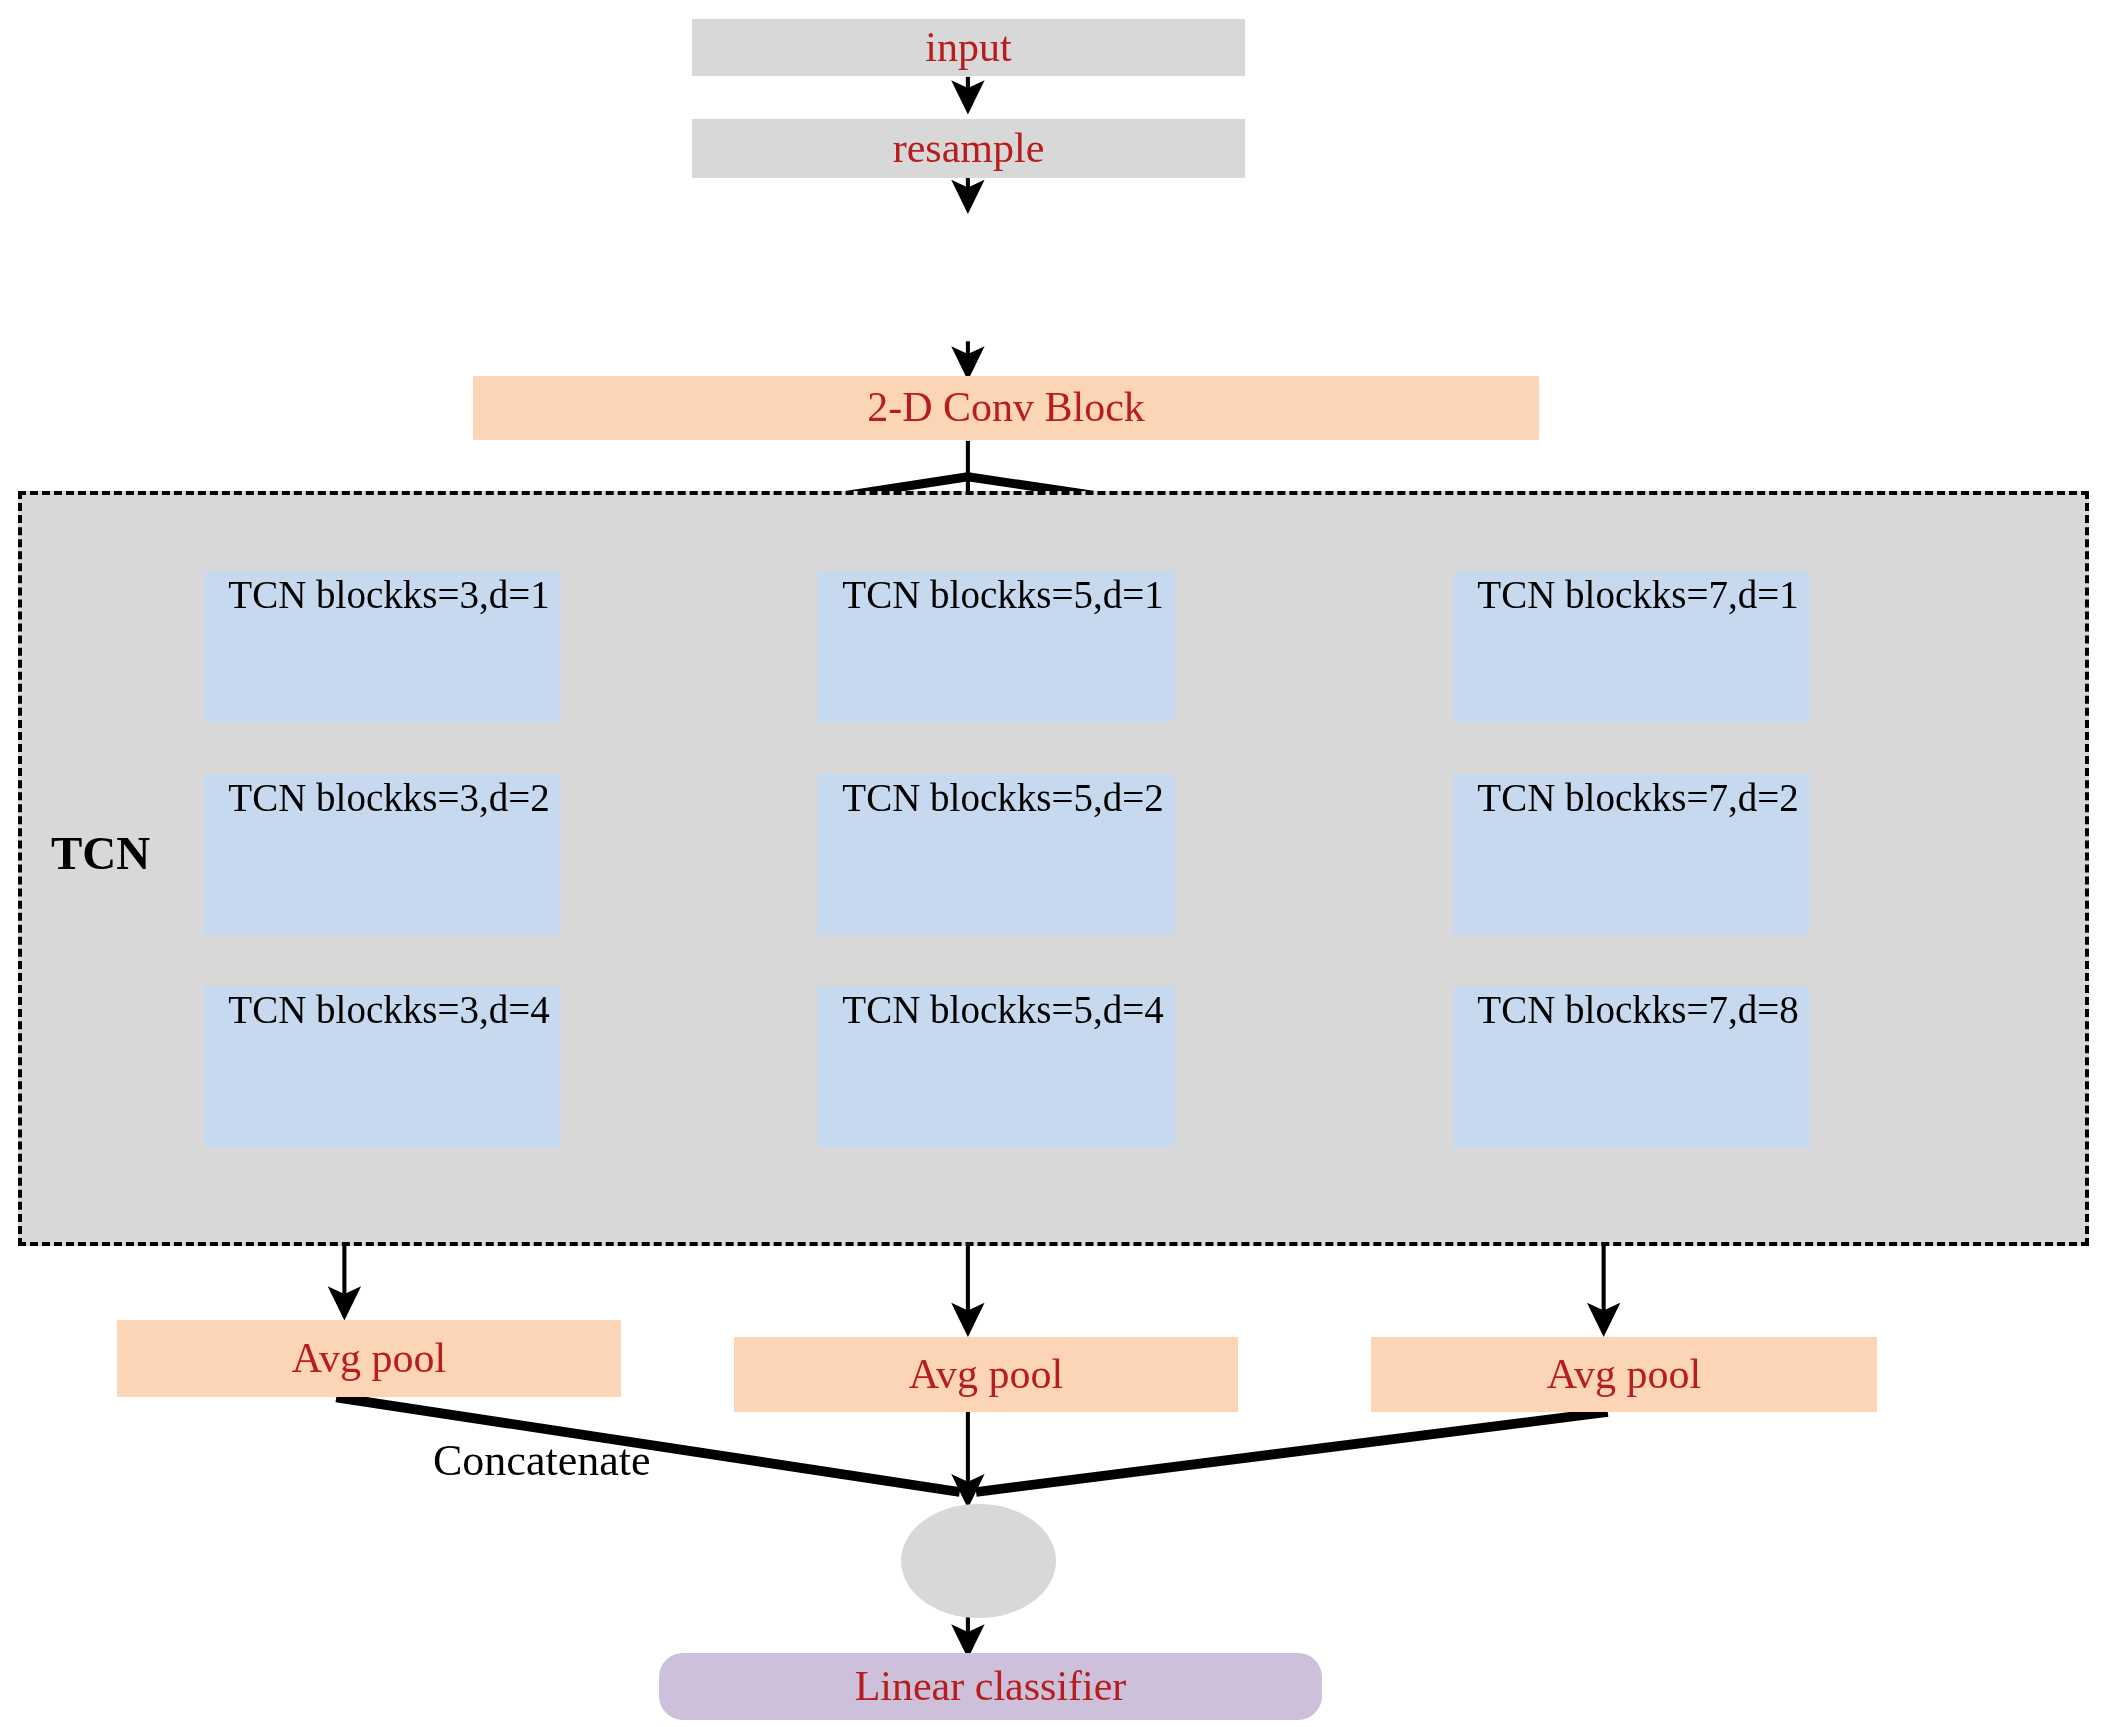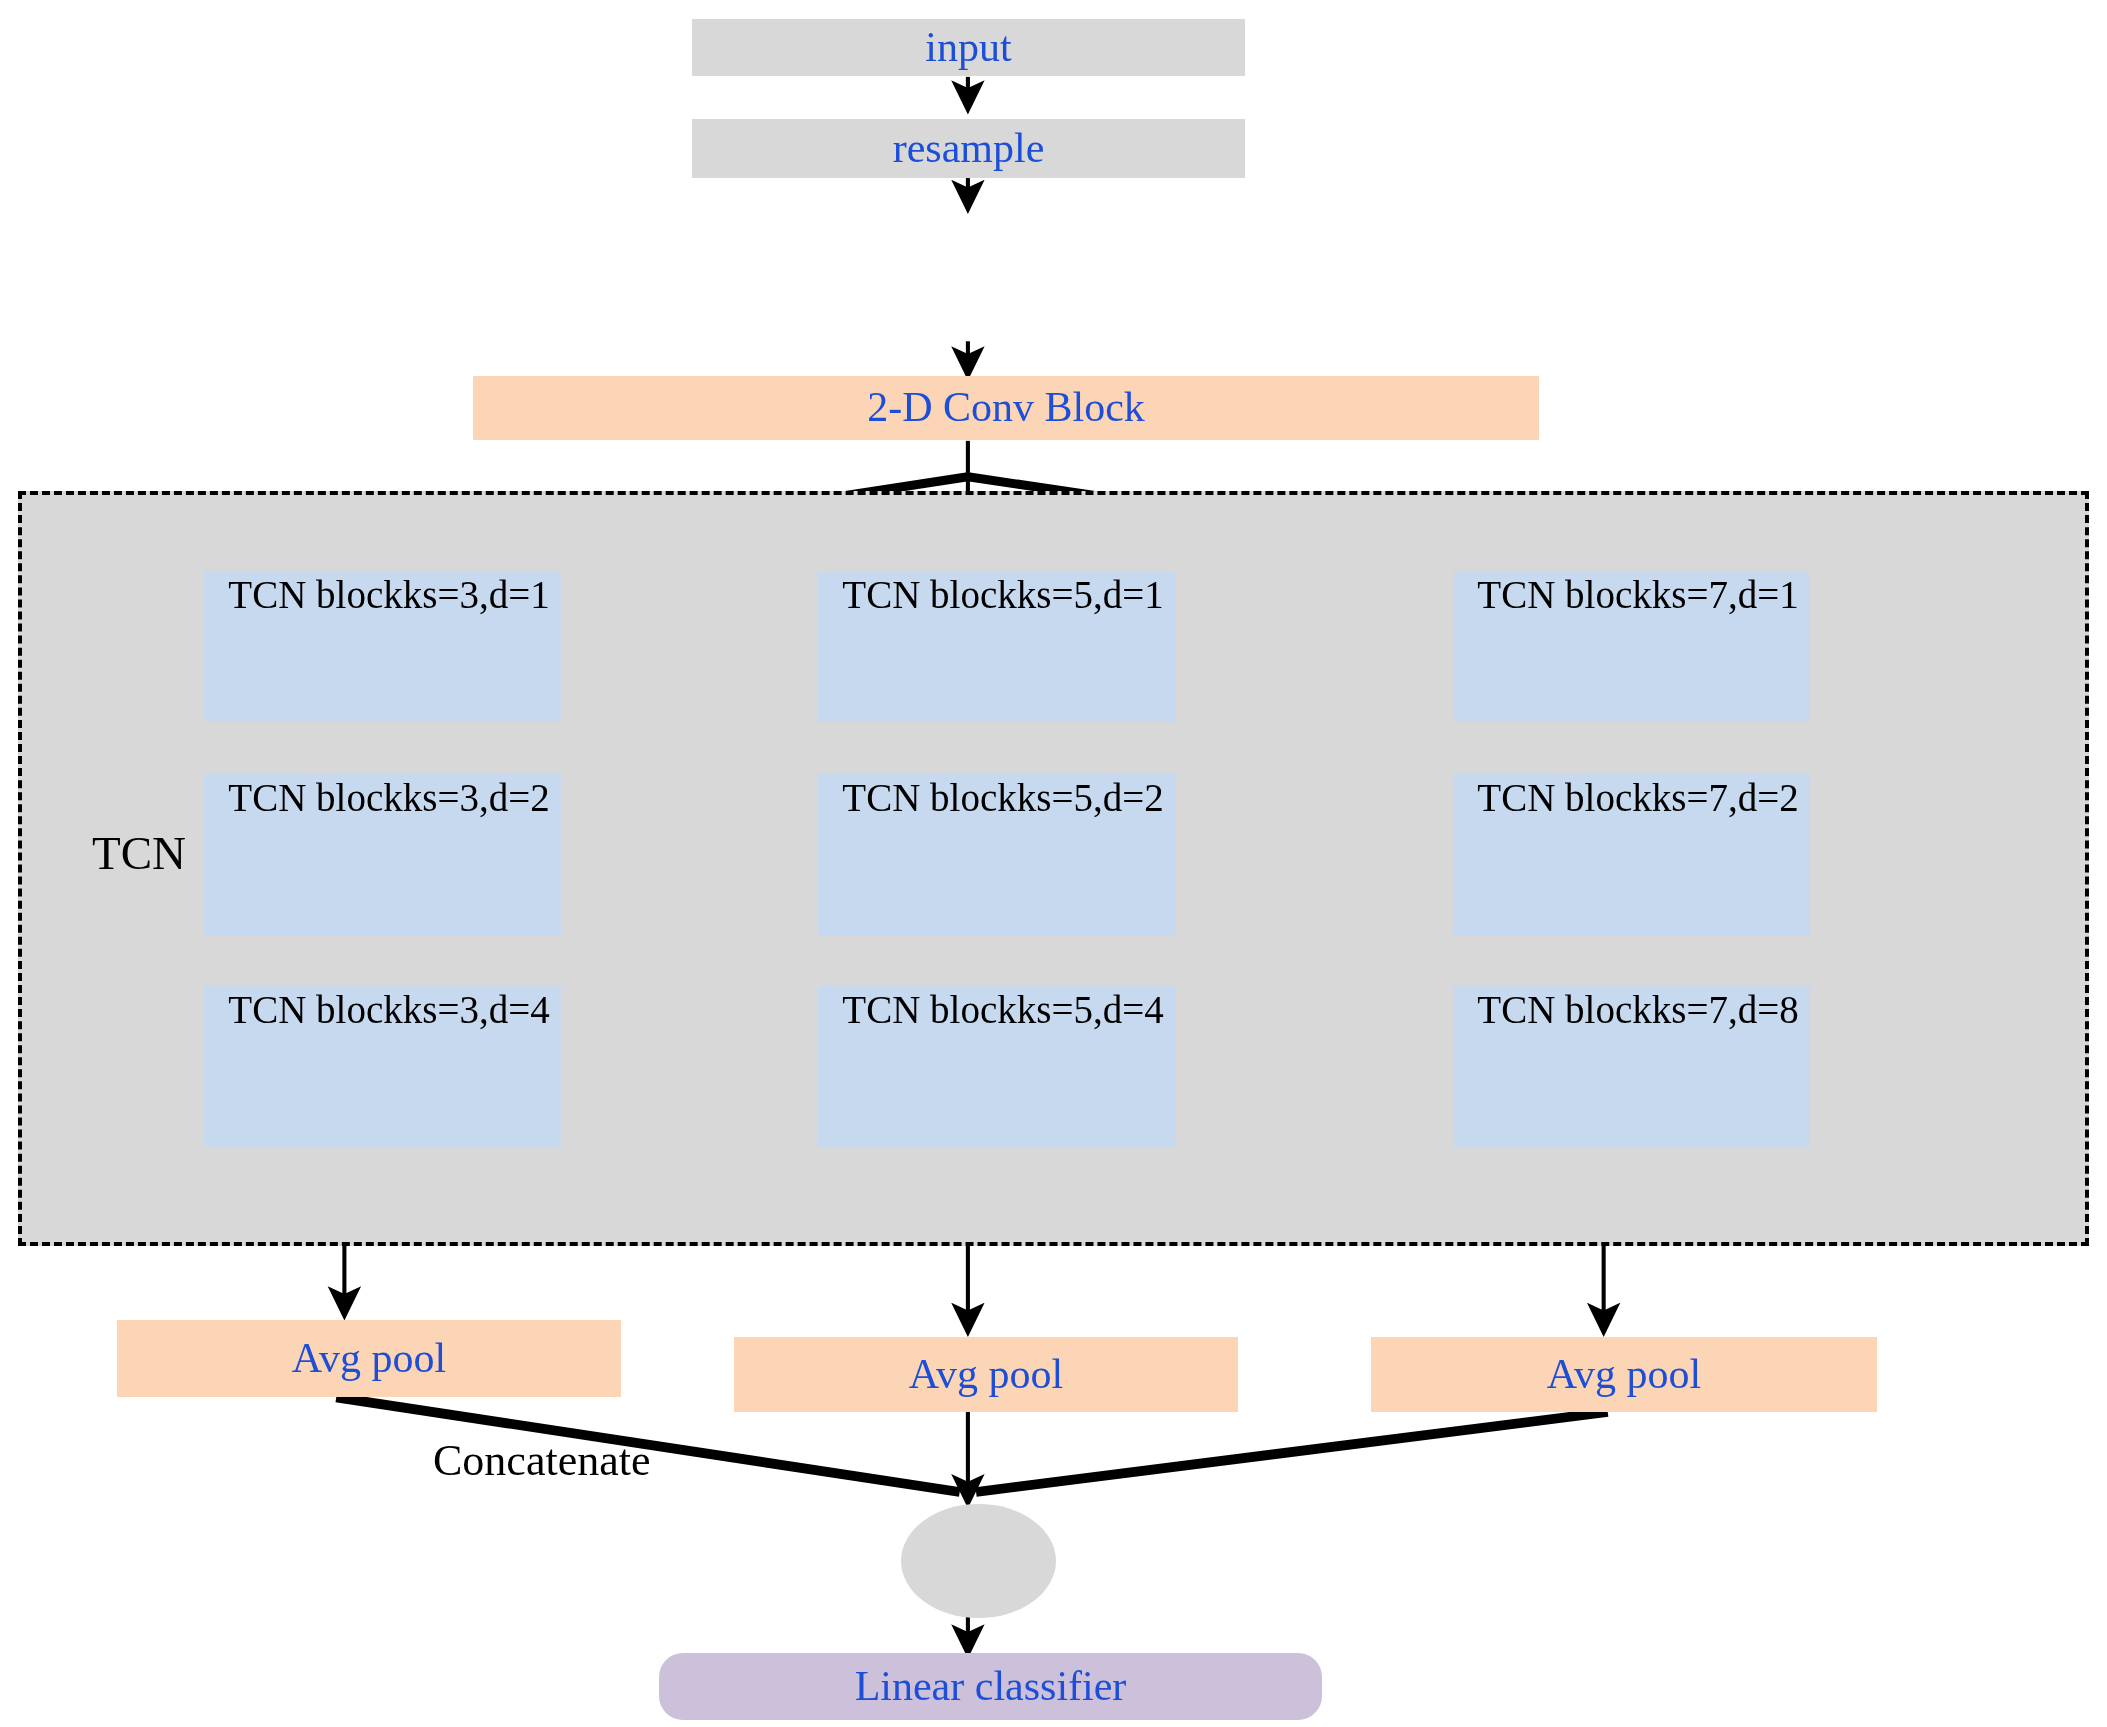--- a/index.html
+++ b/index.html
@@ -17,41 +17,40 @@
     overflow: hidden;
   }
   .box {
     position: absolute;
     box-sizing: border-box;
     display: flex;
     flex-direction: column;
     align-items: center;
     justify-content: center;
     text-align: center;
-    color: #1d4ed8;
+    color: #b91c1c;
     line-height: 1.12;
     white-space: pre;
   }
   .gray-box   { background: #d8d8d8; }
   .green-box  { background: #d6e0bf; }
   .blue-box   { background: #c6d9ef; }
   .orange-box { background: #fbd5b5; }
   .purple-box { background: #ccc0da; }
 
   .tcn-container {
     position: absolute;
     background: #d8d8d8;
     border: 4.1px dashed #000000;
     box-sizing: border-box;
   }
   .tcn-label {
     position: absolute;
-    font-weight: normal;
+    font-weight: bold;
     color: #000000;
-    margin-left: 41px;
   }
   .tcn-block {
     position: absolute;
     box-sizing: border-box;
     background: #c6d9ef;
     color: #000000;
     display: flex;
     flex-direction: row;
     justify-content: center;
     align-items: flex-start;

